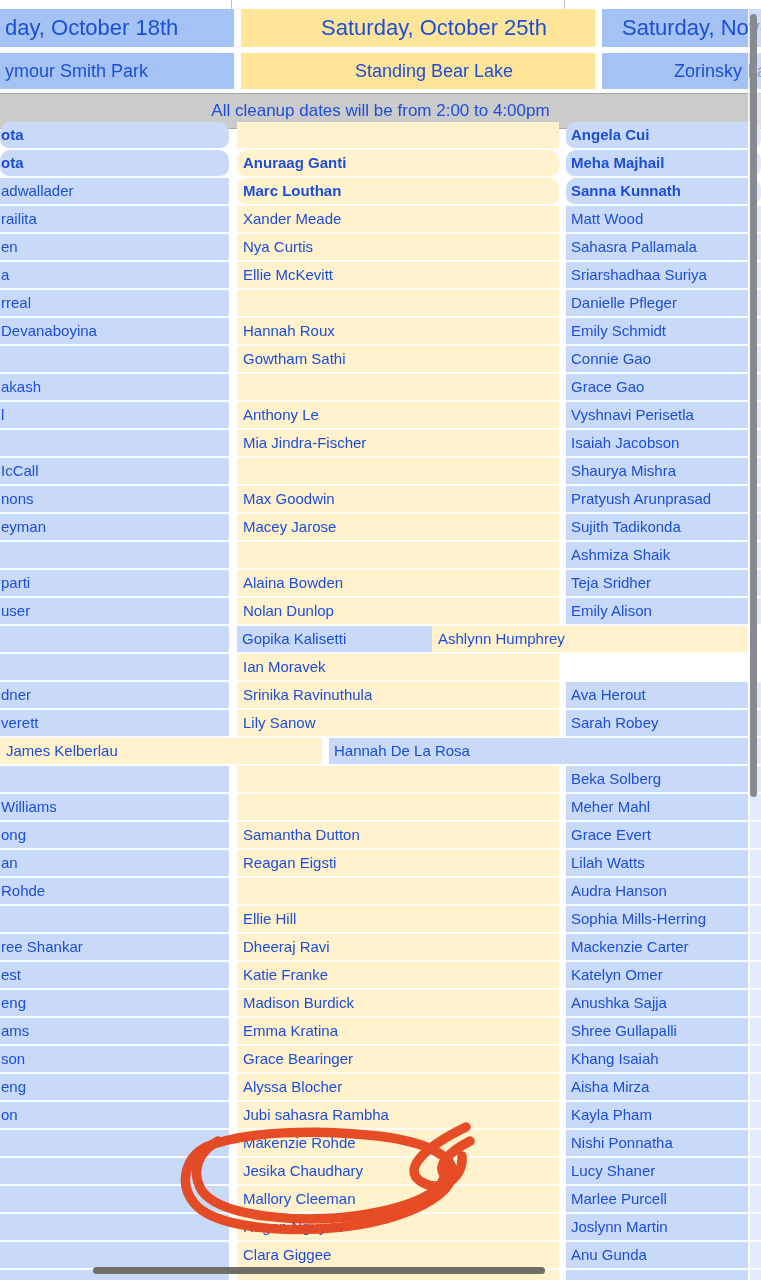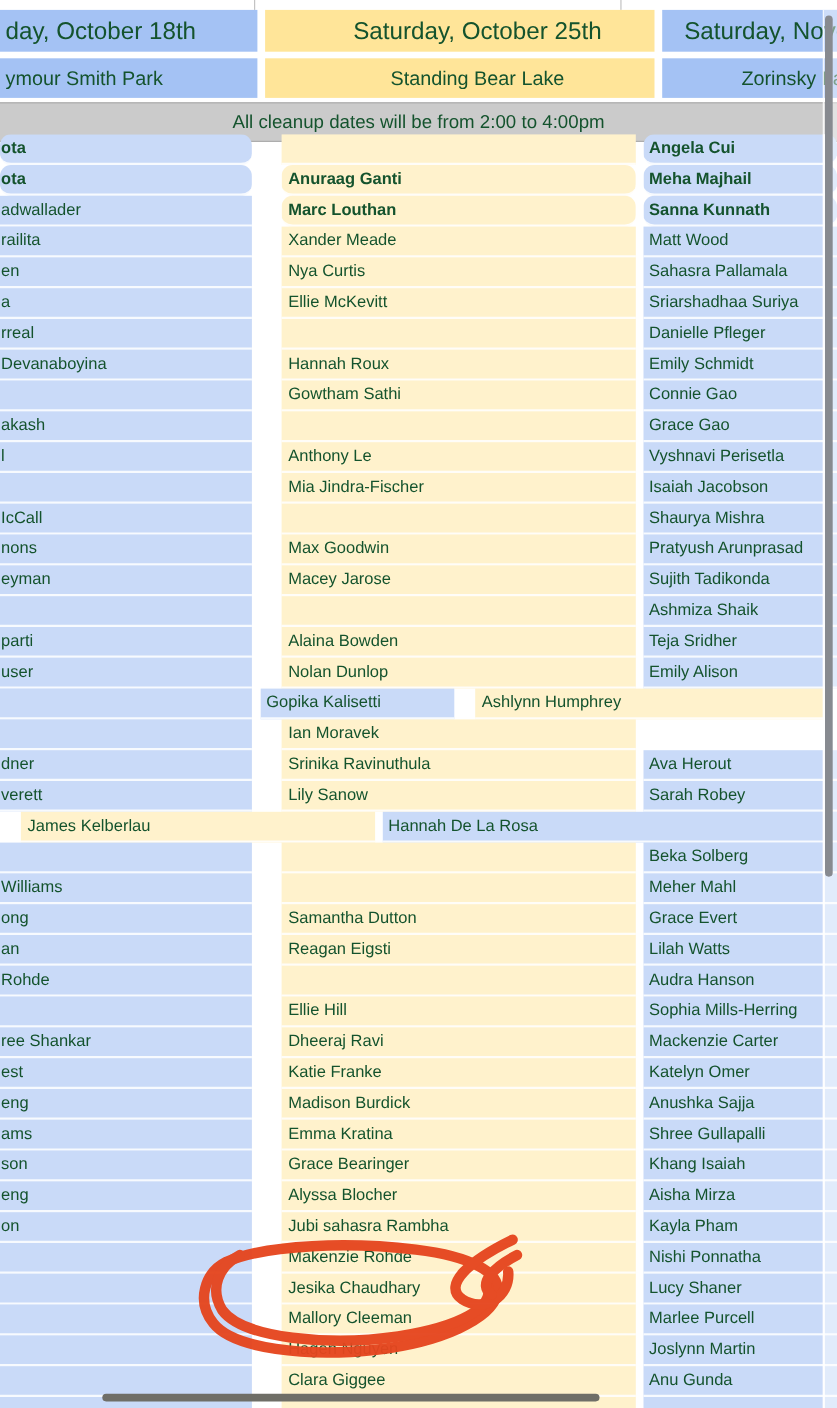--- a/index.html
+++ b/index.html
@@ -1,20 +1,20 @@
 <!DOCTYPE html>
 <html><head>
 <meta charset="utf-8">
 <style>
   html,body{margin:0;padding:0;background:#fff;}
   .sheet{
     position:relative;width:761px;height:1280px;overflow:hidden;
     background:#ffffff;
     font-family:"Liberation Sans","DejaVu Sans",sans-serif;
-    color:#14532d;
+    color:#1d4ed8;
   }
   
   .topline{position:absolute;top:0;height:9px;width:1px;background:#bdbdbd;}
   
   .hrow{position:absolute;left:0;width:761px;display:flex;}
   .hrow.date{top:9px;height:38px;font-size:22px;}
   .hrow.loc{top:53px;height:36px;font-size:18px;}
   .hcell{height:100%;display:flex;align-items:center;overflow:hidden;white-space:nowrap;padding-left:32px;}
   .hcell.c0{width:229px;margin-right:7px;background:#a4c2f4;padding-left:5px;}
   .hcell.c1{width:322px;margin-right:7px;background:#ffe599;justify-content:center;}
@@ -28,21 +28,21 @@
     font-size:17px;box-sizing:border-box;
   }
   
   .body{position:absolute;top:122px;left:0;width:761px;bottom:0;overflow:hidden;}
   .row{display:flex;height:28px;}
   .cell{
     height:26px;border-bottom:2px solid rgba(255,255,255,0.85);
     font-size:15px;line-height:26px;white-space:nowrap;overflow:hidden;
   }
   .cell.col0{width:228px;margin-right:8px;background:#c9daf8;padding-left:1px;}
-  .cell.col1{width:316px;margin-right:7px;background:#fff2cc;padding-left:6px;margin-left:19px;}
+  .cell.col1{width:316px;margin-right:7px;background:#fff2cc;padding-left:6px;}
   .cell.col2{flex:1;background:#c9daf8;padding-left:5px;}
   .cell.bold{font-weight:700;border-radius:10px;}
   
   .vline{position:absolute;left:748px;top:122px;width:2px;height:1158px;background:rgba(255,255,255,0.85);}
   
   .vtrack{position:absolute;left:748px;top:9px;width:13px;height:1271px;background:rgba(255,255,255,0.45);border-left:1px solid rgba(255,255,255,0.8);}
   .vthumb{position:absolute;left:750px;top:14px;width:7px;height:783px;background:#878a90;border-radius:4px;}
   .hthumb{position:absolute;left:93px;top:1267px;width:452px;height:7px;background:#6f6e67;border-radius:4px;}
   
   .annot{position:absolute;left:0;top:0;width:761px;height:1280px;pointer-events:none;}

